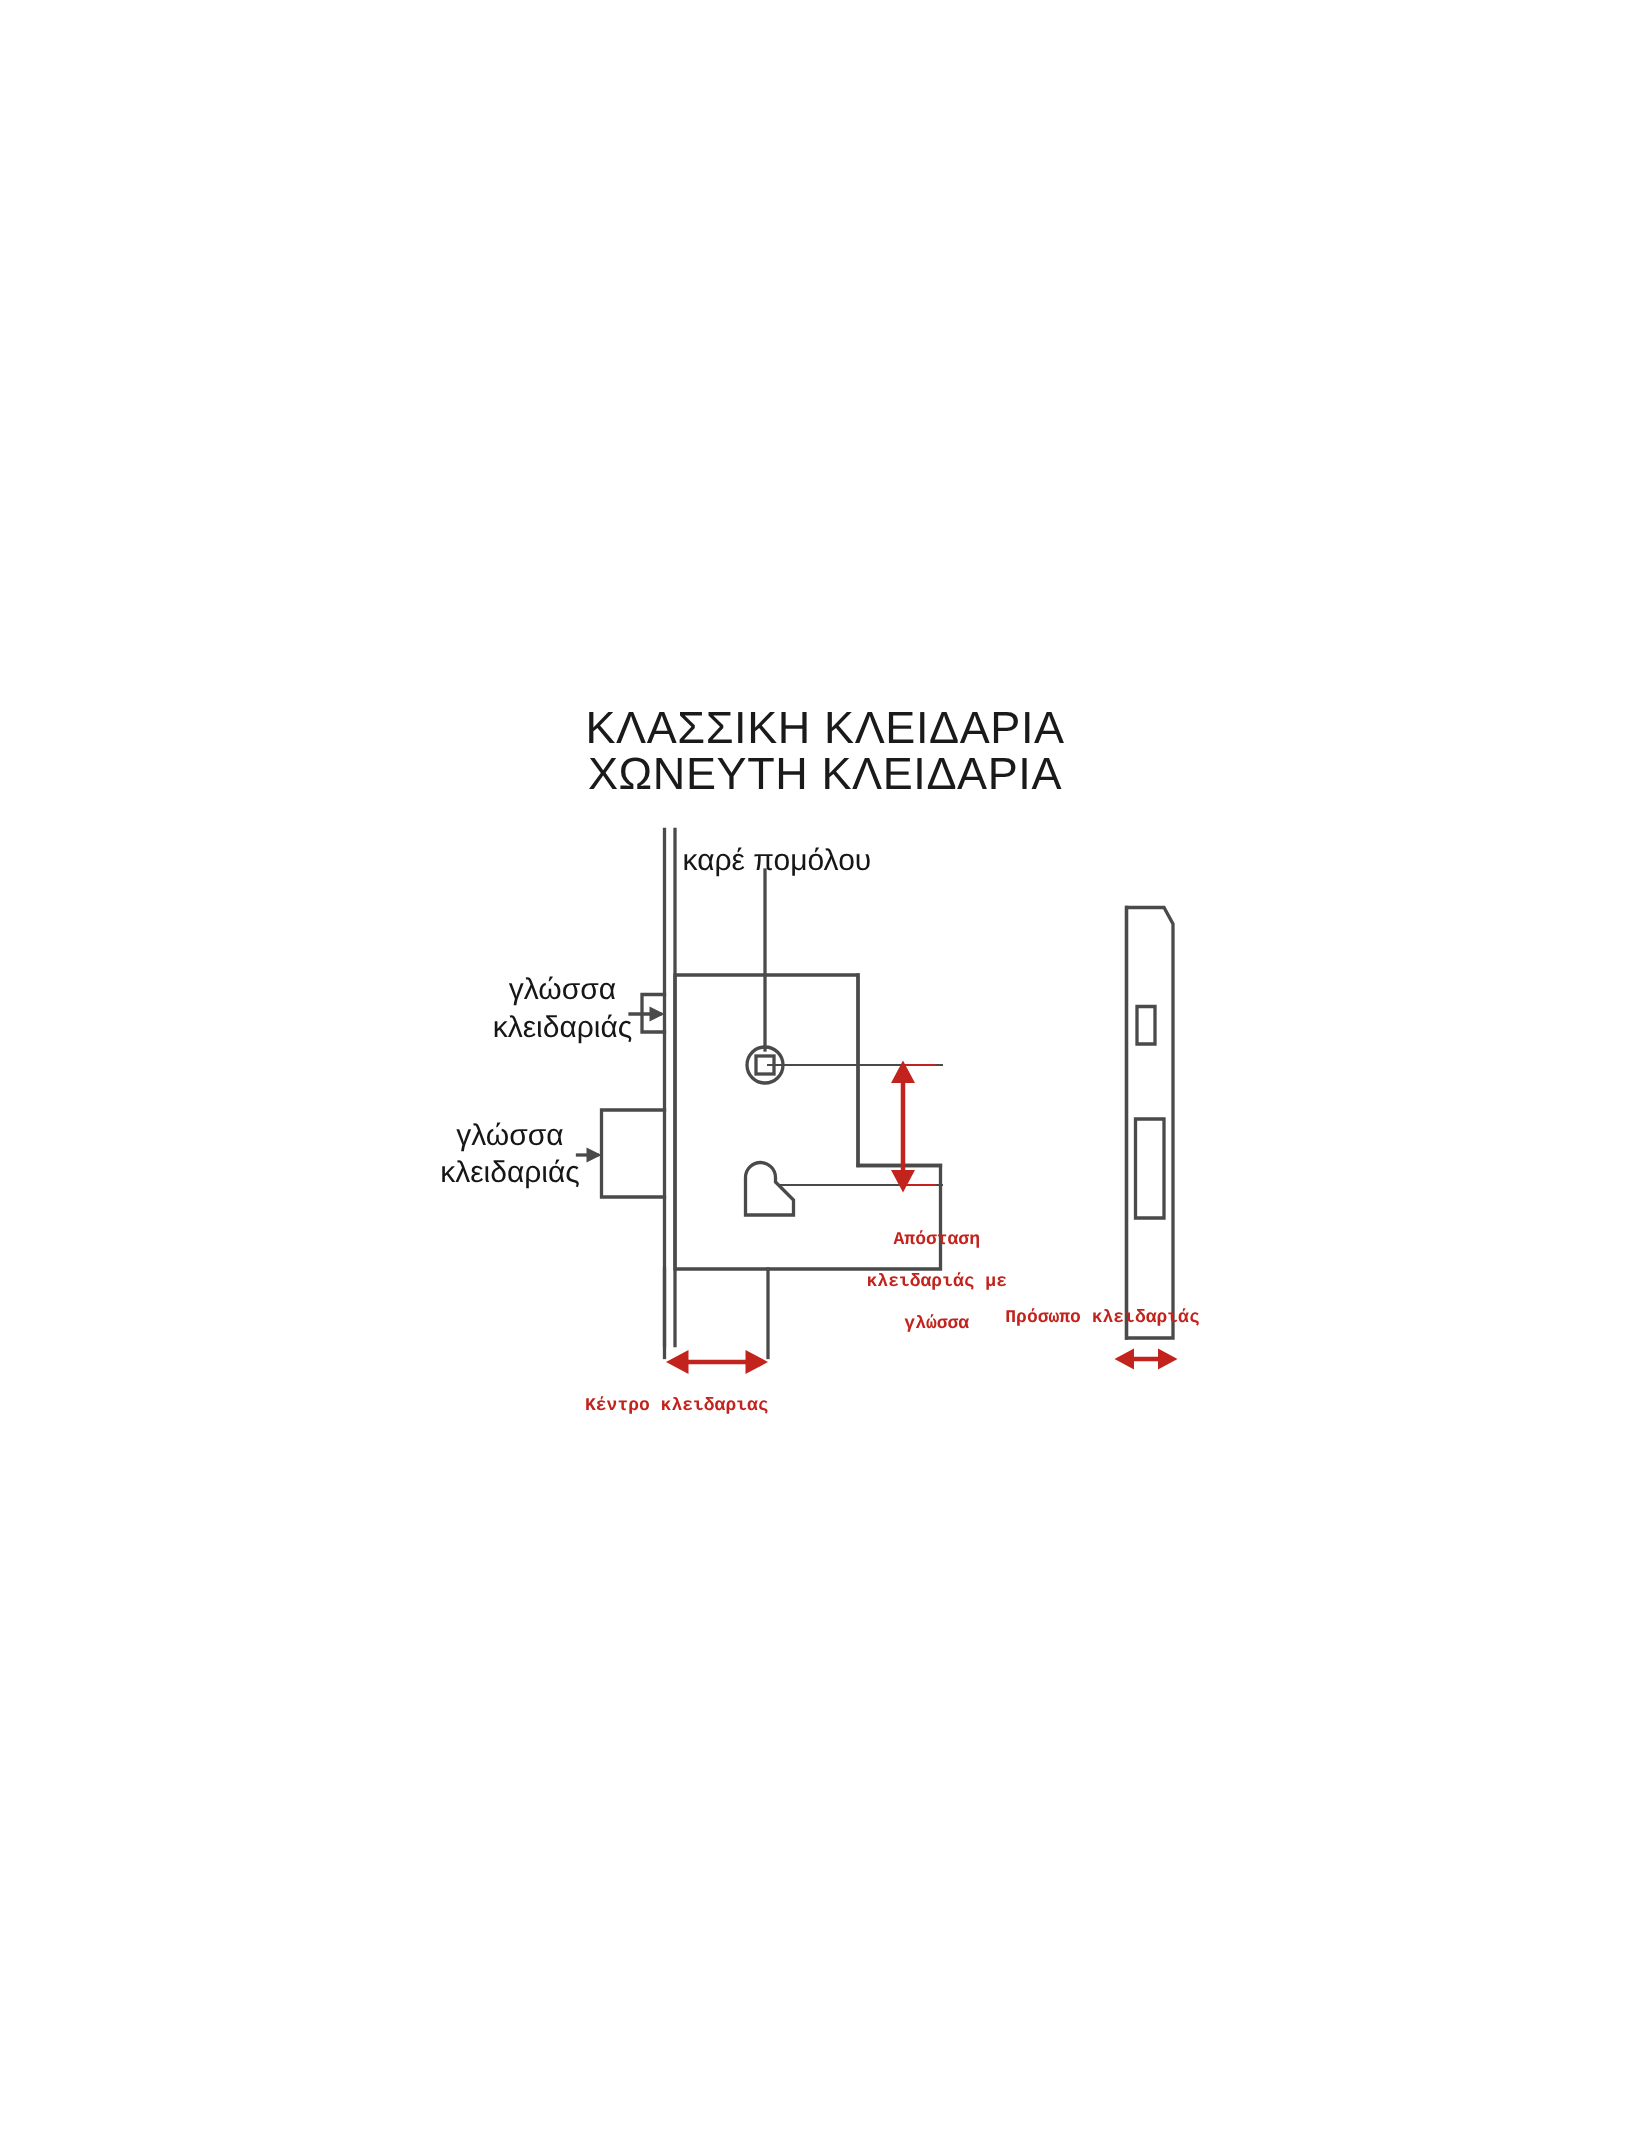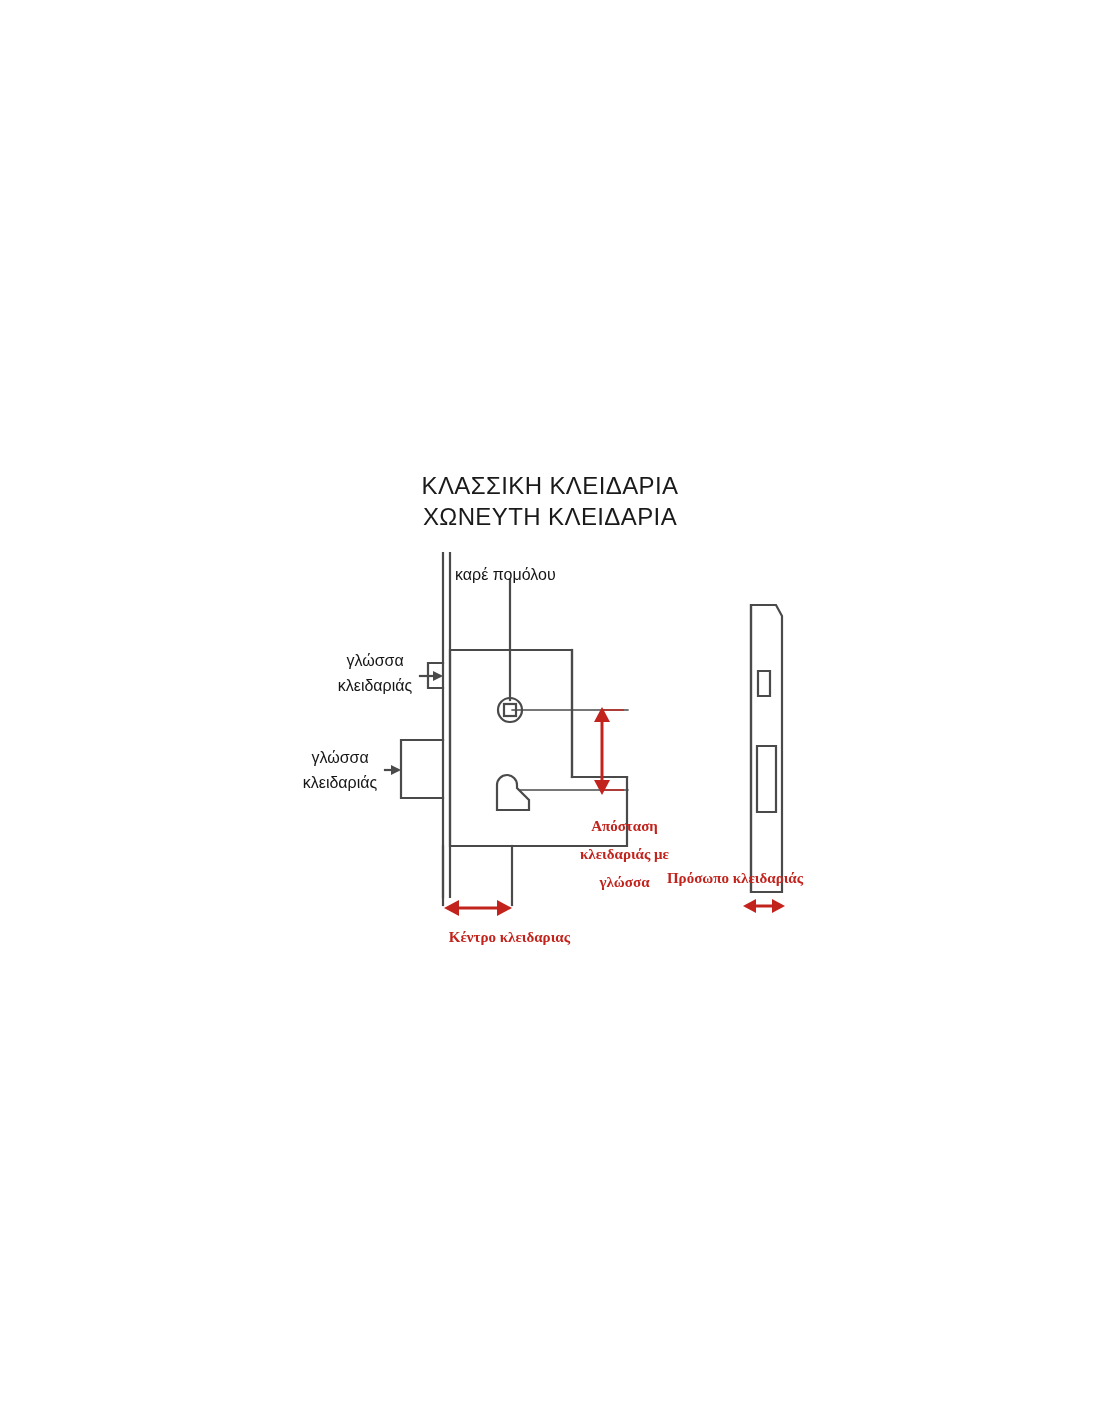--- a/index.html
+++ b/index.html
@@ -20,44 +20,44 @@
     top: 0;
     width: 1100px;
     height: 1422px;
   }
   .title-block {
     position: absolute;
     left: 330px;
     top: 470px;
     width: 440px;
     text-align: center;
-    font-size: 24px;
+    font-size: 30px;
     line-height: 31px;
     color: #1a1a1a;
     letter-spacing: 0.4px;
     font-family: "Liberation Sans", sans-serif;
   }
   .title-line {
     display: block;
     white-space: nowrap;
   }
   .label-black {
     position: absolute;
-    font-size: 16px;
+    font-size: 20px;
     line-height: 25px;
     color: #161616;
     font-family: "Liberation Sans", sans-serif;
   }
   .label-red {
     position: absolute;
-    font-size: 15px;
+    font-size: 12px;
     line-height: 25px;
     color: #c3231d;
     font-weight: bold;
-    font-family: Liberation Serif, serif;
+    font-family: Liberation Mono, monospace;
   }
   .lbl-kare {
     left: 455px;
     top: 562px;
     width: 200px;
     text-align: left;
   }
   .lbl-glossa-kleidarias {
     left: 315px;
     top: 648px;
@@ -74,21 +74,21 @@
     left: 552px;
     top: 812px;
     width: 145px;
     text-align: center;
     line-height: 28px;
   }
   .lbl-kentro {
     left: 390px;
     top: 925px;
     width: 180px;
-    text-align: right;
+    text-align: left;
   }
   .lbl-prosopo {
     left: 640px;
     top: 866px;
     width: 190px;
     text-align: center;
   }
   svg.drawing {
     position: absolute;
     left: 0;

